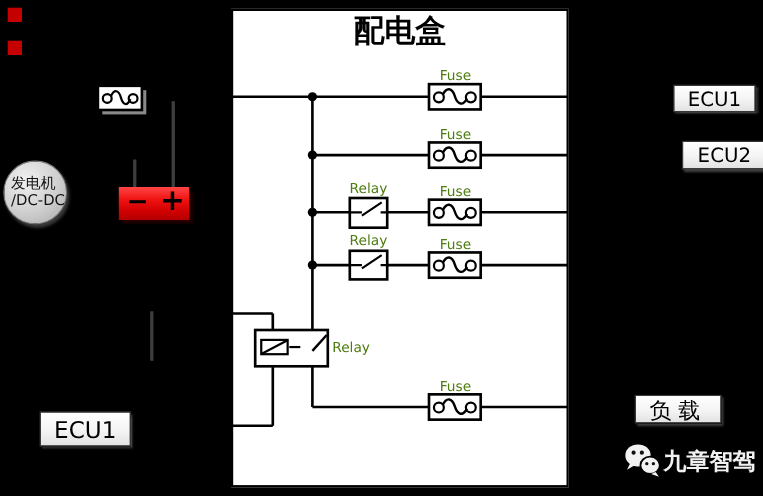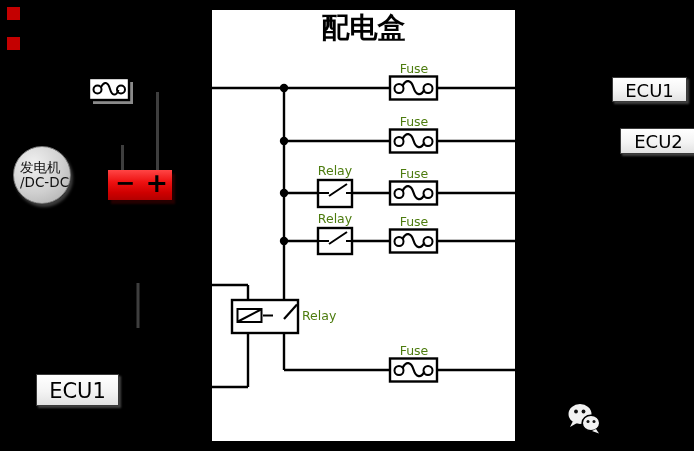--- a/index.html
+++ b/index.html
@@ -13,21 +13,21 @@
   #box-title{position:absolute;left:210px;top:9px;width:307px;height:32px;
              text-align:center;font-size:28px;font-weight:bold;color:#000;}
   
   .comp-label{position:absolute;font-size:12.5px;color:#4d7c0f;width:62px;text-align:center;}
   .comp-label.free{width:auto;text-align:left;}
   
   .unit-box{position:absolute;background:linear-gradient(180deg,#ffffff 0%,#f4f4f4 55%,#e2e2e2 100%);
             border:1.5px solid #3a3a3a;box-sizing:border-box;color:#000;
             font-weight:normal;text-align:center;box-shadow:2px 2px 2px rgba(190,190,190,0.35);}
   
-  #generator{position:absolute;left:13px;top:146px;width:58px;height:58px;border-radius:50%;
+  #generator{position:absolute;left:3px;top:146px;width:58px;height:58px;border-radius:50%;
              background:radial-gradient(circle at 35% 30%, #f0f0f0 0%, #cfcfcf 55%, #a8a8a8 100%);
              border:1px solid #7a7a7a;box-shadow:2px 3px 3px #3c3c3c;color:#111;
              font-size:13.5px;line-height:15px;text-align:left;padding:13px 0 0 6px;box-sizing:border-box;}
   
   #battery{position:absolute;left:108px;top:170px;width:64px;height:30px;
            background:linear-gradient(180deg,#ff4545 0%,#ee1111 40%,#cf0000 75%,#b30000 100%);
            box-shadow:3px 4px 2px #250000;}
   #battery .minus{position:absolute;left:7px;top:-1px;font-size:24px;font-weight:bold;color:#000;}
   #battery .plus{position:absolute;right:4px;top:-3px;font-size:27px;font-weight:bold;color:#000;}
   
@@ -157,16 +157,18 @@
     <div>/DC-DC</div>
   </div>
 
   <div id="battery">
     <span class="minus">−</span>
     <span class="plus">+</span>
   </div>
 
   <div class="unit-box" style="left:612px;top:77px;width:75px;height:25px;line-height:25px;font-size:18px;">ECU1</div>
   <div class="unit-box" style="left:620px;top:128px;width:77px;height:26px;line-height:26px;font-size:18px;">ECU2</div>
+  <div class="unit-box" style="left:577px;top:359px;width:79px;height:26px;line-height:26px;font-size:20px;letter-spacing:6px;">负载</div>
   <div class="unit-box" style="left:36px;top:374px;width:83px;height:32px;line-height:32px;font-size:21px;">ECU1</div>
 
+  <div id="brand-name">九章智驾</div>
 
 </div>
 
 </body></html>

